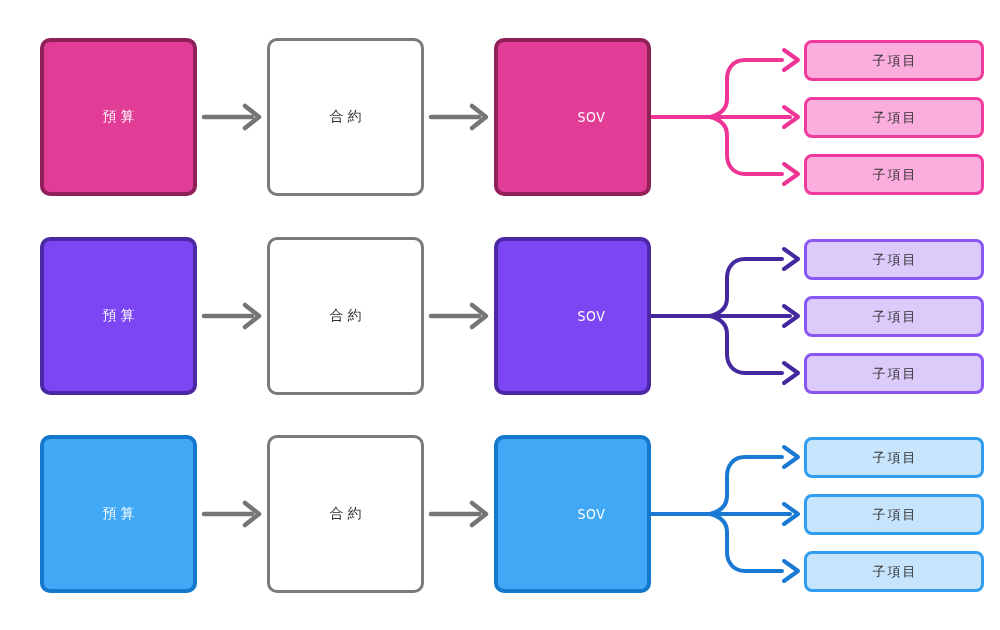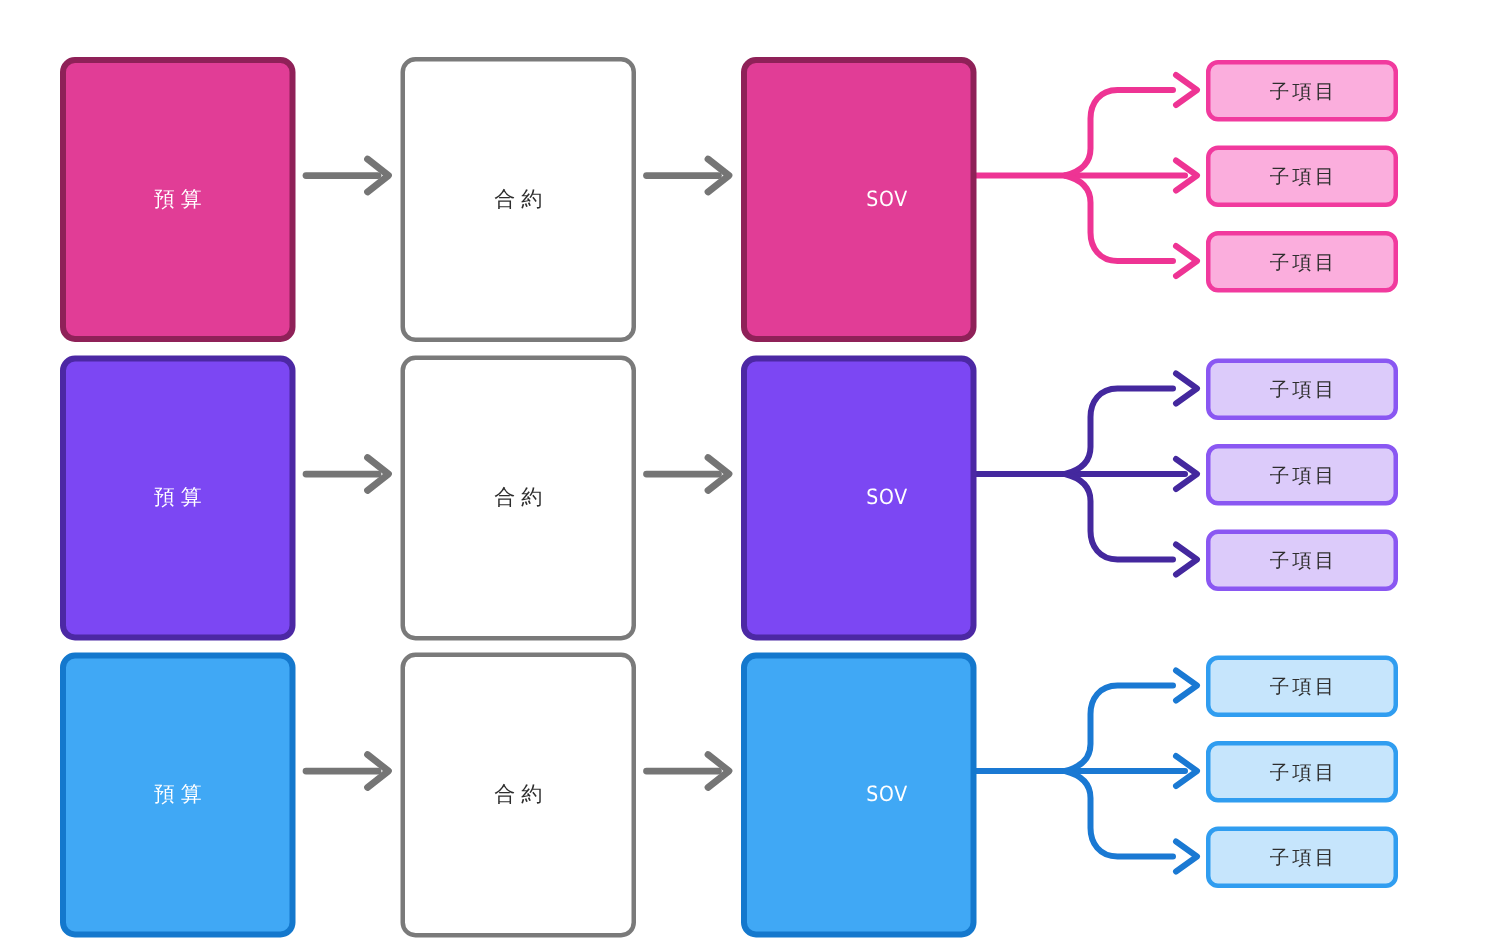--- a/index.html
+++ b/index.html
@@ -37,21 +37,21 @@
     stroke-linecap: round;
     stroke-linejoin: round;
   }
   .gray-line { stroke: var(--conn); stroke-width: 4.5px; }
   .colored-line { stroke: var(--line); stroke-width: 4px; }
 
   .node {
     position: absolute;
     top: 0;
     width: 157px;
-    height: 190px;
+    height: 158px;
     box-sizing: border-box;
     border-radius: 10px;
     display: flex;
     align-items: center;
     justify-content: center;
     font-size: 14px;
   }
   .node-budget, .node-sov {
     background: var(--node-fill);
     border: 4px solid var(--node-border);
@@ -66,21 +66,21 @@
     text-align: center;
   }
   .node-sov { left: 494px; padding-left: 37px; }
 
   .cjk-label { letter-spacing: 4px; text-indent: 4px; }
   .sov-label { letter-spacing: 0.5px; transform: scaleX(0.9); }
 
   .child {
     position: absolute;
     left: 804px;
-    width: 128px;
+    width: 180px;
     height: 41px;
     box-sizing: border-box;
     border-radius: 8px;
     background: var(--child-fill);
     border: 3px solid var(--child-border);
     color: var(--child-text);
     display: flex;
     align-items: center;
     justify-content: center;
     font-size: 13px;

